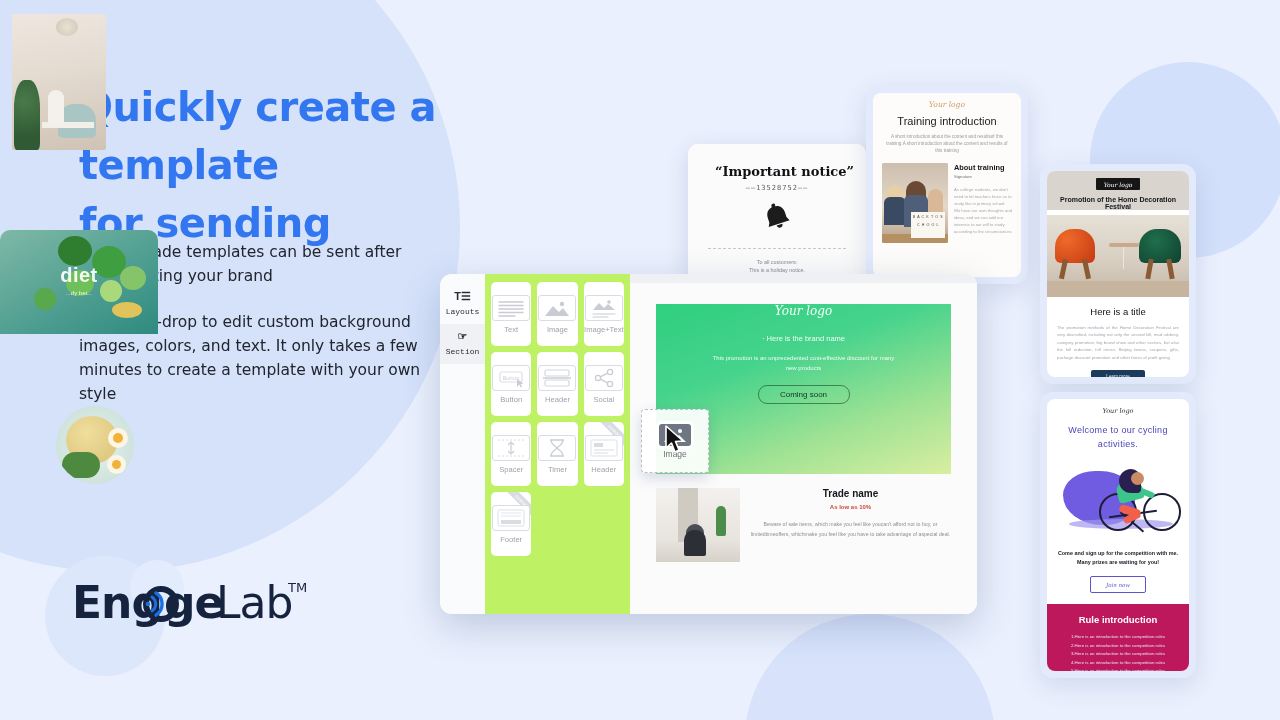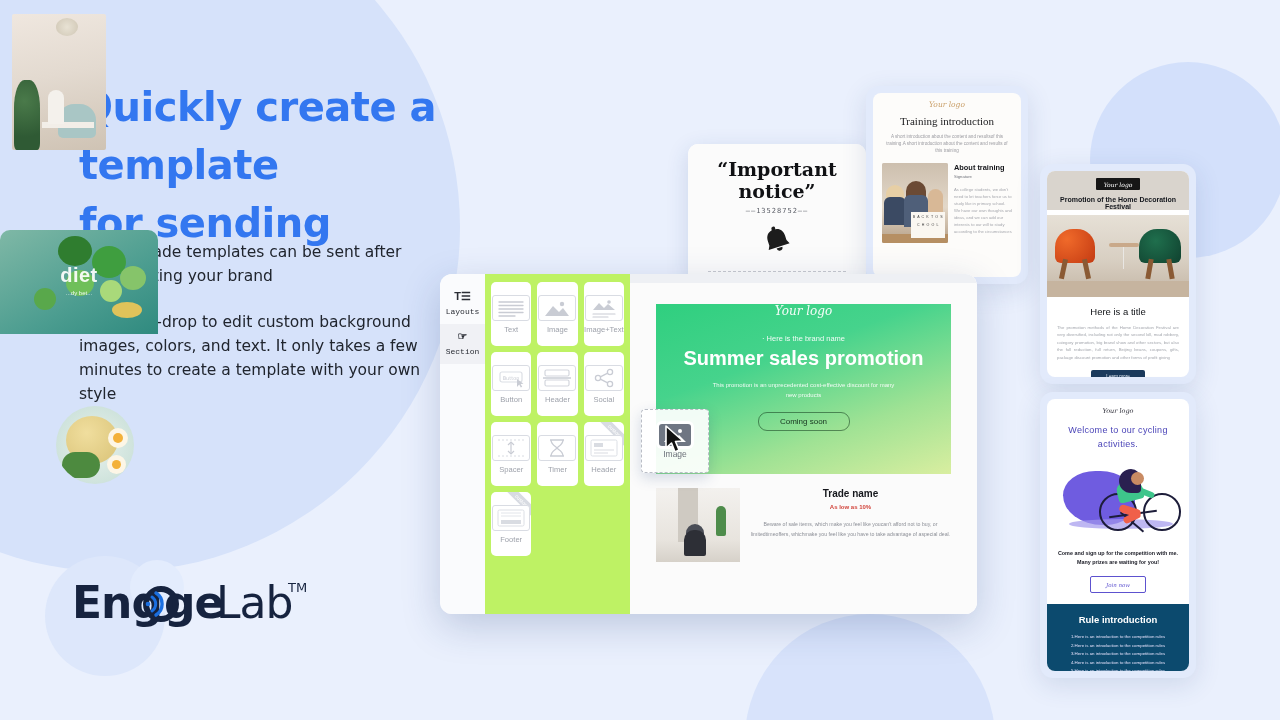--- a/index.html
+++ b/index.html
@@ -46,32 +46,32 @@
   .card-frame{
     position:absolute;border-radius:13px;background:#e2eafb;
     box-shadow:0 7px 26px rgba(40,70,130,.14);
     padding:7px;box-sizing:border-box;
   }
   .card-inner{width:100%;height:100%;background:#fff;border-radius:8px;overflow:hidden;position:relative;}
 
   
   #notice-card{left:688px;top:144px;width:178px;height:142px;}
   #notice-card .inner{background:#fbfbfb;height:100%;padding:14px 12px 0;box-sizing:border-box;text-align:center;}
-  .notice-title{font-family:"DejaVu Serif",serif;font-weight:bold;font-size:19px;color:#101114;}
+  .notice-title{font-family:"DejaVu Serif",serif;font-weight:bold;font-size:13px;color:#101114;margin-top:6px;text-align:right;}
   .notice-date{font-size:7px;color:#5a5d66;letter-spacing:1px;margin-top:5px;
                font-family:"DejaVu Sans Mono",monospace;}
   .notice-bell{margin-top:10px;}
   .notice-rule{border-top:1px dashed #c7c9cf;margin:12px 8px 0;}
   .notice-foot{font-size:5.4px;color:#888c94;margin-top:9px;line-height:8px;}
 
   
   #training-frame{left:866px;top:86px;width:162px;height:198px;}
   #training-frame .card-inner{background:#fdfcfa;}
   .tr-logo{font-family:"DejaVu Serif",serif;font-style:italic;font-size:7.5px;color:#caa06a;text-align:center;margin-top:7px;}
-  .tr-title{font-family:Liberation Serif, serif;font-size:11px;color:#1b1b1d;text-align:center;margin-top:6px;}
+  .tr-title{font-family:Liberation Sans, sans-serif;font-size:11px;color:#1b1b1d;text-align:center;margin-top:6px;}
   .tr-sub{font-size:4.6px;color:#9b9ba1;text-align:center;line-height:7.2px;margin:6px 12px 0;}
   .tr-body{display:flex;gap:6px;padding:8px 9px 0;}
   .tr-photo{width:66px;height:80px;border-radius:2px;overflow:hidden;position:relative;flex:0 0 auto;
             background:linear-gradient(160deg,#d9cfc4,#b9a998);}
   .tr-photo .ph-wall{position:absolute;inset:0;background:linear-gradient(180deg,#cdbfae 0%,#e3d8c9 55%,#b59f86 100%);}
   .tr-photo .ph-p1{position:absolute;left:4px;top:22px;width:18px;height:40px;border-radius:9px 9px 0 0;background:#e7cfa5;}
   .tr-photo .ph-p1b{position:absolute;left:2px;top:34px;width:22px;height:28px;background:#3b4a63;border-radius:6px 6px 0 0;}
   .tr-photo .ph-p2{position:absolute;left:24px;top:18px;width:20px;height:46px;border-radius:10px 10px 0 0;background:#6b4a34;}
   .tr-photo .ph-p2b{position:absolute;left:22px;top:32px;width:24px;height:32px;background:#4f5f79;border-radius:6px 6px 0 0;}
   .tr-photo .ph-p3{position:absolute;left:46px;top:26px;width:15px;height:36px;border-radius:8px 8px 0 0;background:#d8b896;}
@@ -137,21 +137,21 @@
   .cy-rider-body{position:absolute;left:70px;bottom:44px;width:26px;height:20px;background:#3ec58b;border-radius:8px 10px 4px 4px;transform:rotate(-14deg);}
   .cy-rider-leg{position:absolute;left:72px;bottom:30px;width:22px;height:8px;background:#f0604a;border-radius:4px;transform:rotate(18deg);}
   .cy-rider-leg2{position:absolute;left:76px;bottom:24px;width:18px;height:7px;background:#f0604a;border-radius:4px;transform:rotate(-25deg);}
   .cy-rider-arm{position:absolute;left:86px;bottom:50px;width:22px;height:6px;background:#3ec58b;border-radius:3px;transform:rotate(22deg);}
   .cy-head{position:absolute;left:84px;bottom:60px;width:13px;height:13px;border-radius:50%;background:#c98b63;}
   .cy-hair{position:absolute;left:72px;bottom:52px;width:22px;height:24px;border-radius:12px 10px 4px 12px;background:#2a2050;}
   .cy-cta{font-size:5.4px;color:#20212b;text-align:center;margin:4px 10px 0;line-height:9px;font-weight:bold;}
   .cy-btn{margin:9px auto 0;width:54px;height:15px;border:1px solid #5d52cf;border-radius:2px;
           color:#5d52cf;font-size:5.5px;font-family:"DejaVu Serif",serif;font-style:italic;
           display:flex;align-items:center;justify-content:center;}
-  .cy-rules{margin-top:11px;background:#0c4a6e;padding:10px 8px 12px;}
+  .cy-rules{margin-top:11px;background:#be185d;padding:10px 8px 12px;}
   .cy-rules h4{margin:0;text-align:center;color:#fff;font-size:9.5px;}
   .cy-rules ol{margin:8px 12px 0;padding:0;list-style:none;}
   .cy-rules li{color:#e4e1fb;font-size:4.4px;line-height:8.6px;text-align:center;}
 
   
   #diet-card{left:864px;top:452px;width:158px;height:266px;background:#d5ebe7;border-radius:10px;
              box-shadow:0 6px 20px rgba(40,70,130,.14);overflow:hidden;}
   .dt-hero{height:104px;position:relative;background:linear-gradient(150deg,#7fb8a6,#4c9d90 60%,#2f8a7f);overflow:hidden;}
   .dt-hero .veg{position:absolute;border-radius:50%;}
   .dt-v1{left:58px;top:6px;width:34px;height:30px;background:#2f7d2f;border-radius:40% 50% 50% 45%;}
@@ -593,21 +593,20 @@
 
     </div>
 
     <div class="ed-canvas">
       <div class="canvas-topbar"></div>
       <div class="canvas-scroll">
 
         <div class="hero">
           <div class="logo-t">Your logo</div>
           <div class="brand">· Here is the brand name</div>
-          <div class="big">Summer sales promotion</div>
           <div class="desc">This promotion is an unprecedented cost-effective discount for many new products</div>
           <div class="cta">Coming soon</div>
         </div>
 
 
         <div class="trade">
           <div class="tp">
             <div class="wall"></div>
               <div class="plant"></div>
             <div class="hat"></div>

